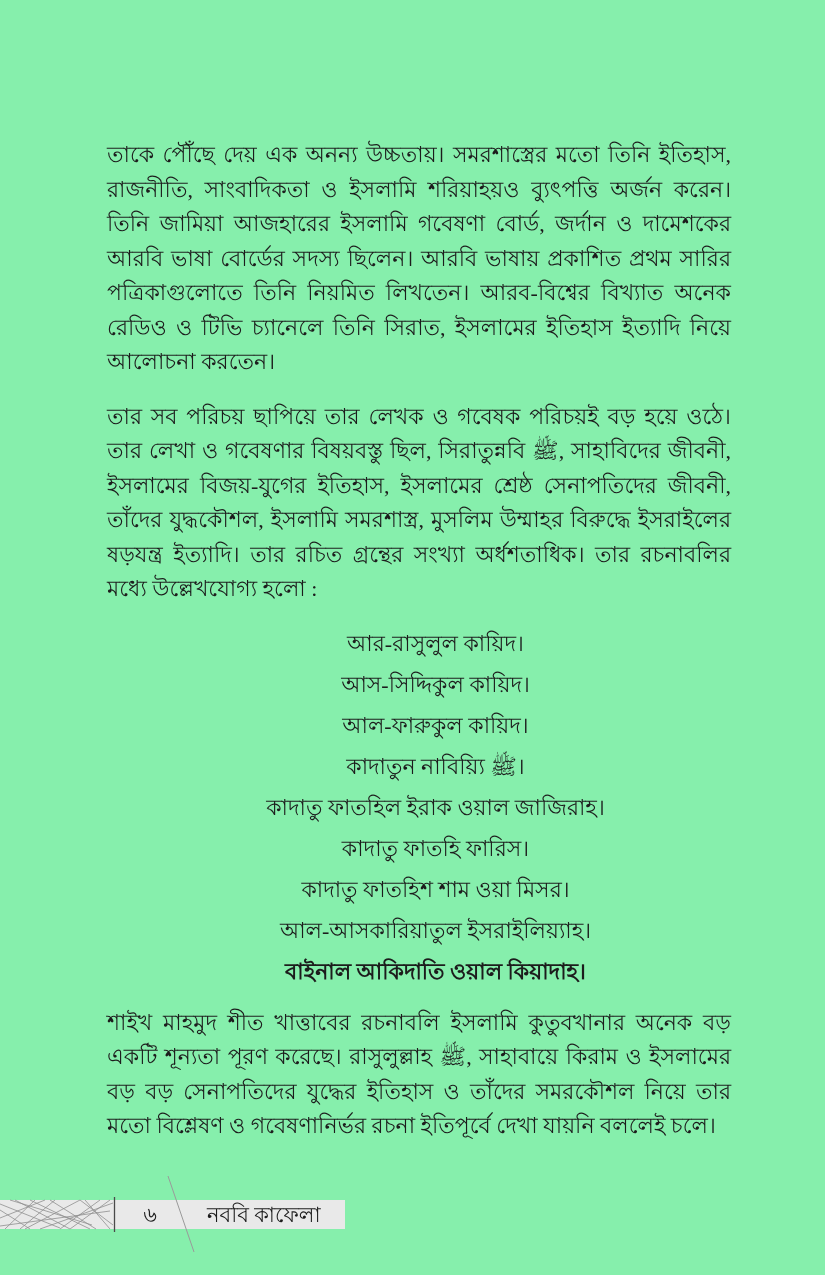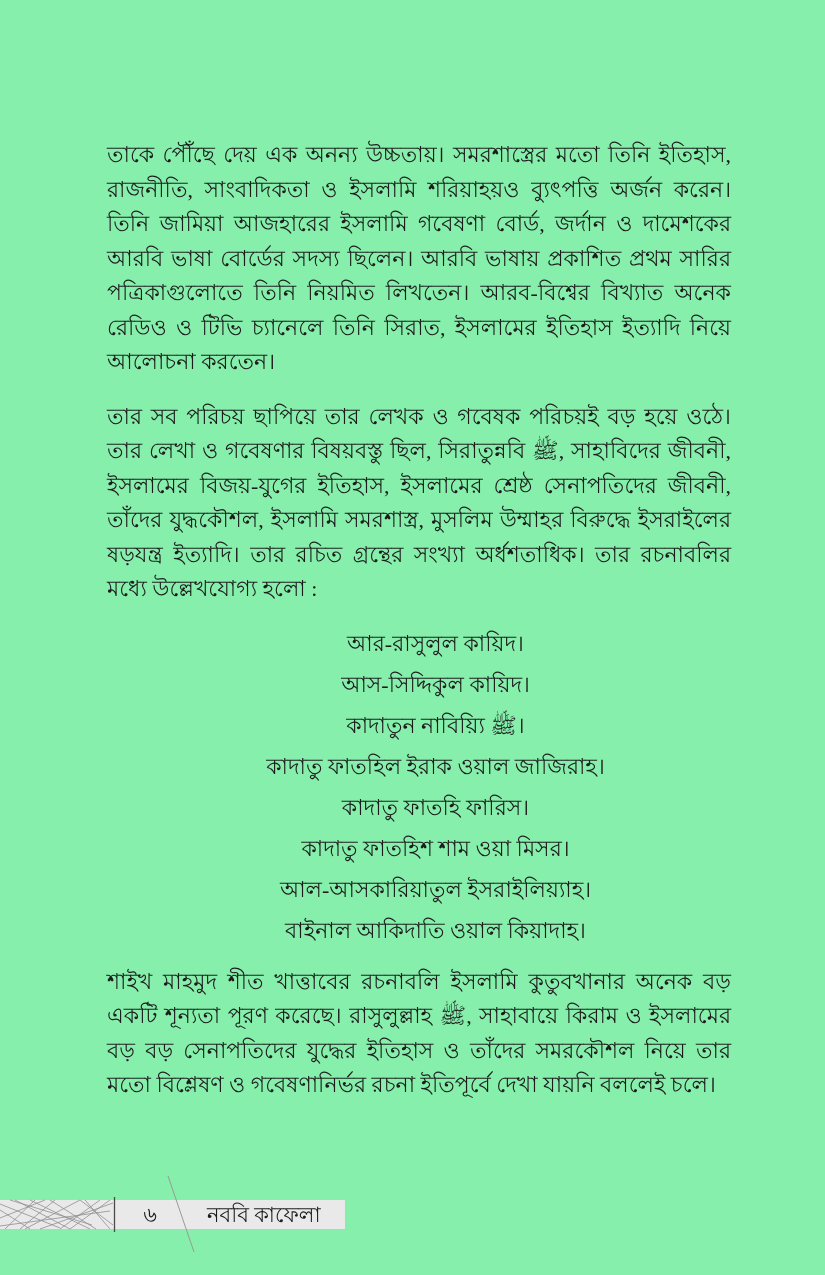--- a/index.html
+++ b/index.html
@@ -37,20 +37,21 @@
     margin: 24px 0 22px 0;
     padding: 0 0 0 33px;
   }
   ul.book-list li {
     line-height: 25px;
     margin-bottom: 16px;
     text-align: center;
   }
   ul.book-list li:last-child {
     margin-bottom: 16px;
+    font-weight: bold;
   }
   .footer-band {
     position: absolute;
     left: 0;
     top: 1200px;
     width: 345px;
     height: 29px;
     background: #e9e9e9;
   }
   .footer-decor-svg {
@@ -89,20 +90,21 @@
 <div class="page">
 
   <div class="body-text">
     <p class="para">তাকে পৌঁছে দেয় এক অনন্য উচ্চতায়। সমরশাস্ত্রের মতো তিনি ইতিহাস, রাজনীতি, সাংবাদিকতা ও ইসলামি শরিয়াহয়ও ব্যুৎপত্তি অর্জন করেন। তিনি জামিয়া আজহারের ইসলামি গবেষণা বোর্ড, জর্দান ও দামেশকের আরবি ভাষা বোর্ডের সদস্য ছিলেন। আরবি ভাষায় প্রকাশিত প্রথম সারির পত্রিকাগুলোতে তিনি নিয়মিত লিখতেন। আরব-বিশ্বের বিখ্যাত অনেক রেডিও ও টিভি চ্যানেলে তিনি সিরাত, ইসলামের ইতিহাস ইত্যাদি নিয়ে আলোচনা করতেন।</p>
 
     <p class="para">তার সব পরিচয় ছাপিয়ে তার লেখক ও গবেষক পরিচয়ই বড় হয়ে ওঠে। তার লেখা ও গবেষণার বিষয়বস্তু ছিল, সিরাতুন্নবি ﷺ, সাহাবিদের জীবনী, ইসলামের বিজয়-যুগের ইতিহাস, ইসলামের শ্রেষ্ঠ সেনাপতিদের জীবনী, তাঁদের যুদ্ধকৌশল, ইসলামি সমরশাস্ত্র, মুসলিম উম্মাহর বিরুদ্ধে ইসরাইলের ষড়যন্ত্র ইত্যাদি। তার রচিত গ্রন্থের সংখ্যা অর্ধশতাধিক। তার রচনাবলির মধ্যে উল্লেখযোগ্য হলো :</p>
 
     <ul class="book-list">
       <li>আর-রাসুলুল কায়িদ।</li>
       <li>আস-সিদ্দিকুল কায়িদ।</li>
+      <li>আল-ফারুকুল কায়িদ।</li>
       <li>কাদাতুন নাবিয়্যি ﷺ।</li>
       <li>কাদাতু ফাতহিল ইরাক ওয়াল জাজিরাহ।</li>
       <li>কাদাতু ফাতহি ফারিস।</li>
       <li>কাদাতু ফাতহিশ শাম ওয়া মিসর।</li>
       <li>আল-আসকারিয়াতুল ইসরাইলিয়্যাহ।</li>
       <li>বাইনাল আকিদাতি ওয়াল কিয়াদাহ।</li>
     </ul>
 
     <p class="para">শাইখ মাহমুদ শীত খাত্তাবের রচনাবলি ইসলামি কুতুবখানার অনেক বড় একটি শূন্যতা পূরণ করেছে। রাসুলুল্লাহ ﷺ, সাহাবায়ে কিরাম ও ইসলামের বড় বড় সেনাপতিদের যুদ্ধের ইতিহাস ও তাঁদের সমরকৌশল নিয়ে তার মতো বিশ্লেষণ ও গবেষণানির্ভর রচনা ইতিপূর্বে দেখা যায়নি বললেই চলে।</p>
   </div>

